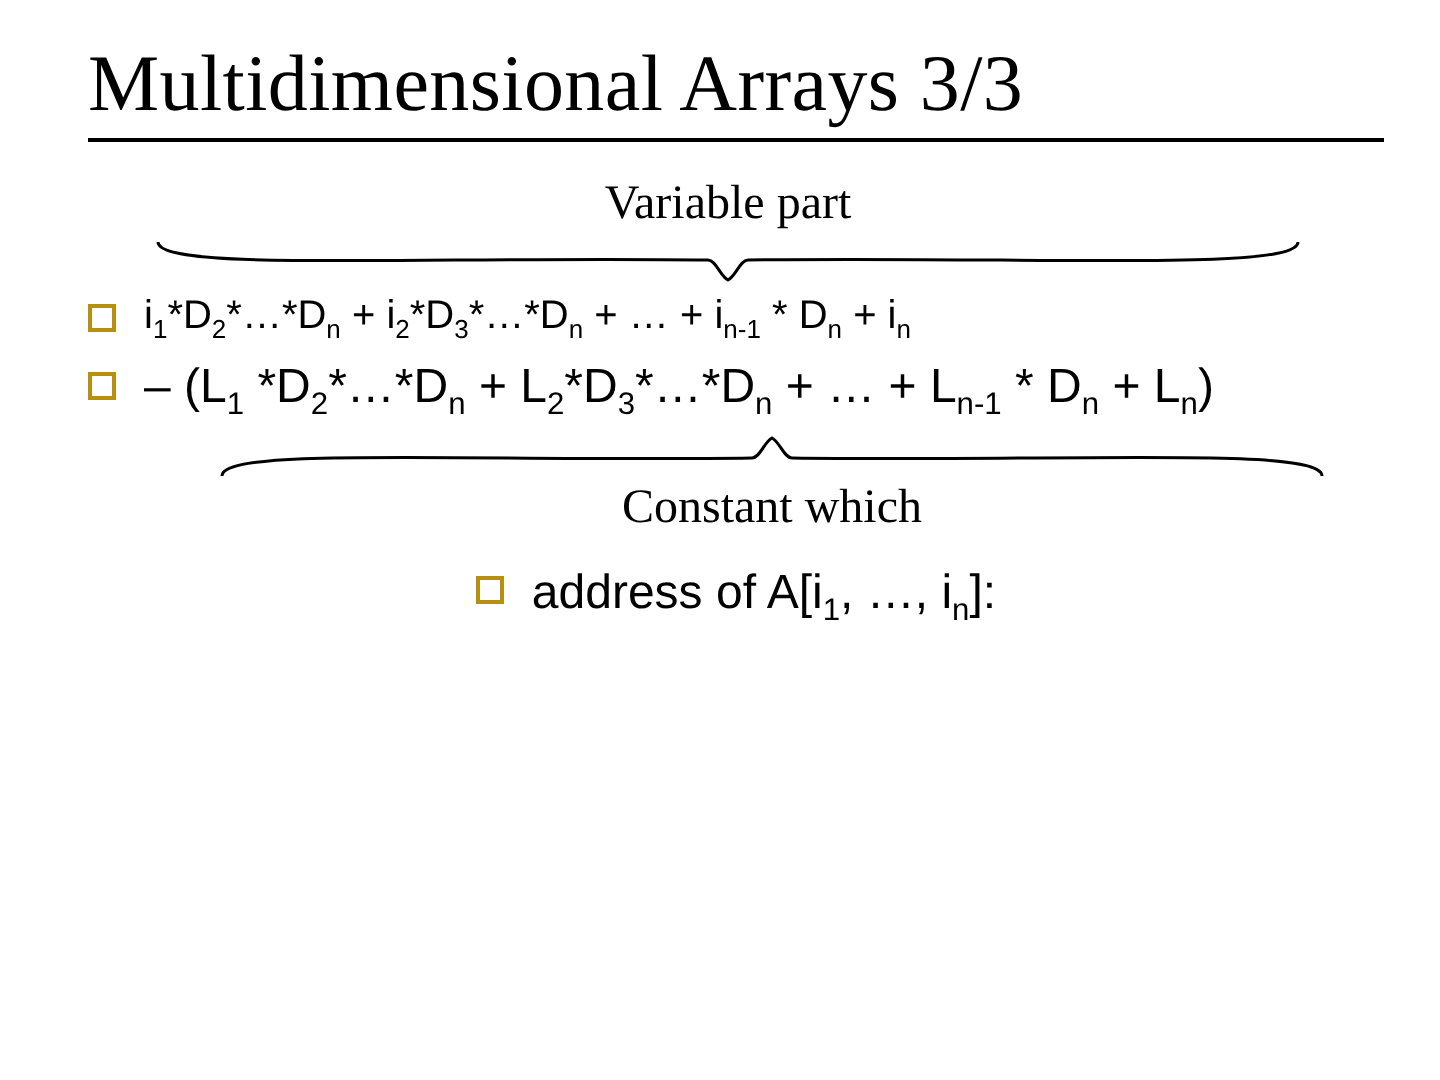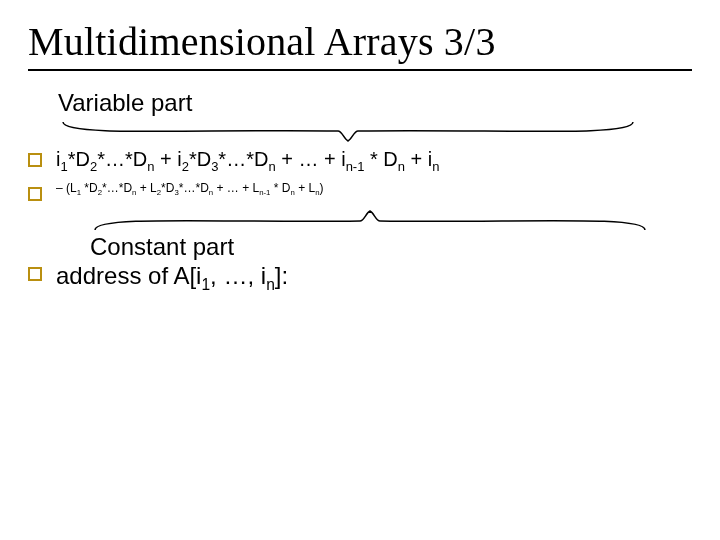--- a/index.html
+++ b/index.html
@@ -10,21 +10,21 @@
     background: #fff;
     font-family: "Times New Roman", Times, serif;
     color: #000;
     overflow: hidden;
   }
   .slide {
     position: relative;
     width: 720px;
     height: 540px;
     box-sizing: border-box;
-    padding: 18px 28px 28px 28px;
+    padding: 18px 28px 28px 44px;
   }
   .title {
     font-size: 40px;
     font-weight: 400;
     letter-spacing: 0.2px;
   }
   .title-rule {
     margin-top: 4px;
     border: none;
     border-top: 2px solid #000;
@@ -67,33 +67,33 @@
     line-height: 1.2;
   }
   .text-formula {
     font-family: Liberation Sans, sans-serif;
     font-size: 20px;
     line-height: 1.2;
     white-space: nowrap;
   }
   .text-formula2 {
     font-family: Verdana, Geneva, sans-serif;
-    font-size: 12px;
+    font-size: 24px;
     line-height: 1.2;
     white-space: nowrap;
   }
   sub {
     font-size: 0.65em;
     vertical-align: sub;
     line-height: 0;
   }
   .label {
-    font-family: Liberation Sans, sans-serif;
+    font-family: Liberation Serif, serif;
     font-size: 24px;
-    text-align: left;
+    text-align: center;
   }
   .brace {
     display: block;
   }
   .indent {
     margin-left: 30px;
   }
 </style>
 </head>
 <body>
@@ -124,24 +124,24 @@
       <div class="bullet"></div>
       <div class="text-formula2">
         <span>–   (L</span><sub>1</sub><span> *D</span><sub>2</sub><span>*…*D</span><sub>n</sub><span> + L</span><sub>2</sub><span>*D</span><sub>3</sub><span>*…*D</span><sub>n</sub><span> +  … + L</span><sub>n-1</sub><span> * D</span><sub>n</sub><span> + L</span><sub>n</sub><span>)</span>
       </div>
     </div>
 
     <div style="margin-left:62px; margin-top:2px;">
       <svg class="brace" width="560" height="28" viewBox="0 0 560 28">
         <path d="M5 23 C5 8, 135 16, 270 14 C274 14, 276 6, 280 4 C284 6, 286 14, 290 14 C425 16, 555 8, 555 23" fill="none" stroke="#000" stroke-width="1.5"></path>
       </svg>
-      <div class="label" style="width:560px; margin-top:-2px;">Constant part</div>
+      <div class="label" style="width:560px; margin-top:-2px;">Constant which</div>
     </div>
 
-    <div class="row" style="">
+    <div class="row" style="margin-top:14px;justify-content:center;">
       <div class="bullet"></div>
       <div class="text">
         <span>address of A[i</span><sub>1</sub><span>, …, i</span><sub>n</sub><span>]:</span>
       </div>
     </div>
 
 
   </div>
 </div>
 

